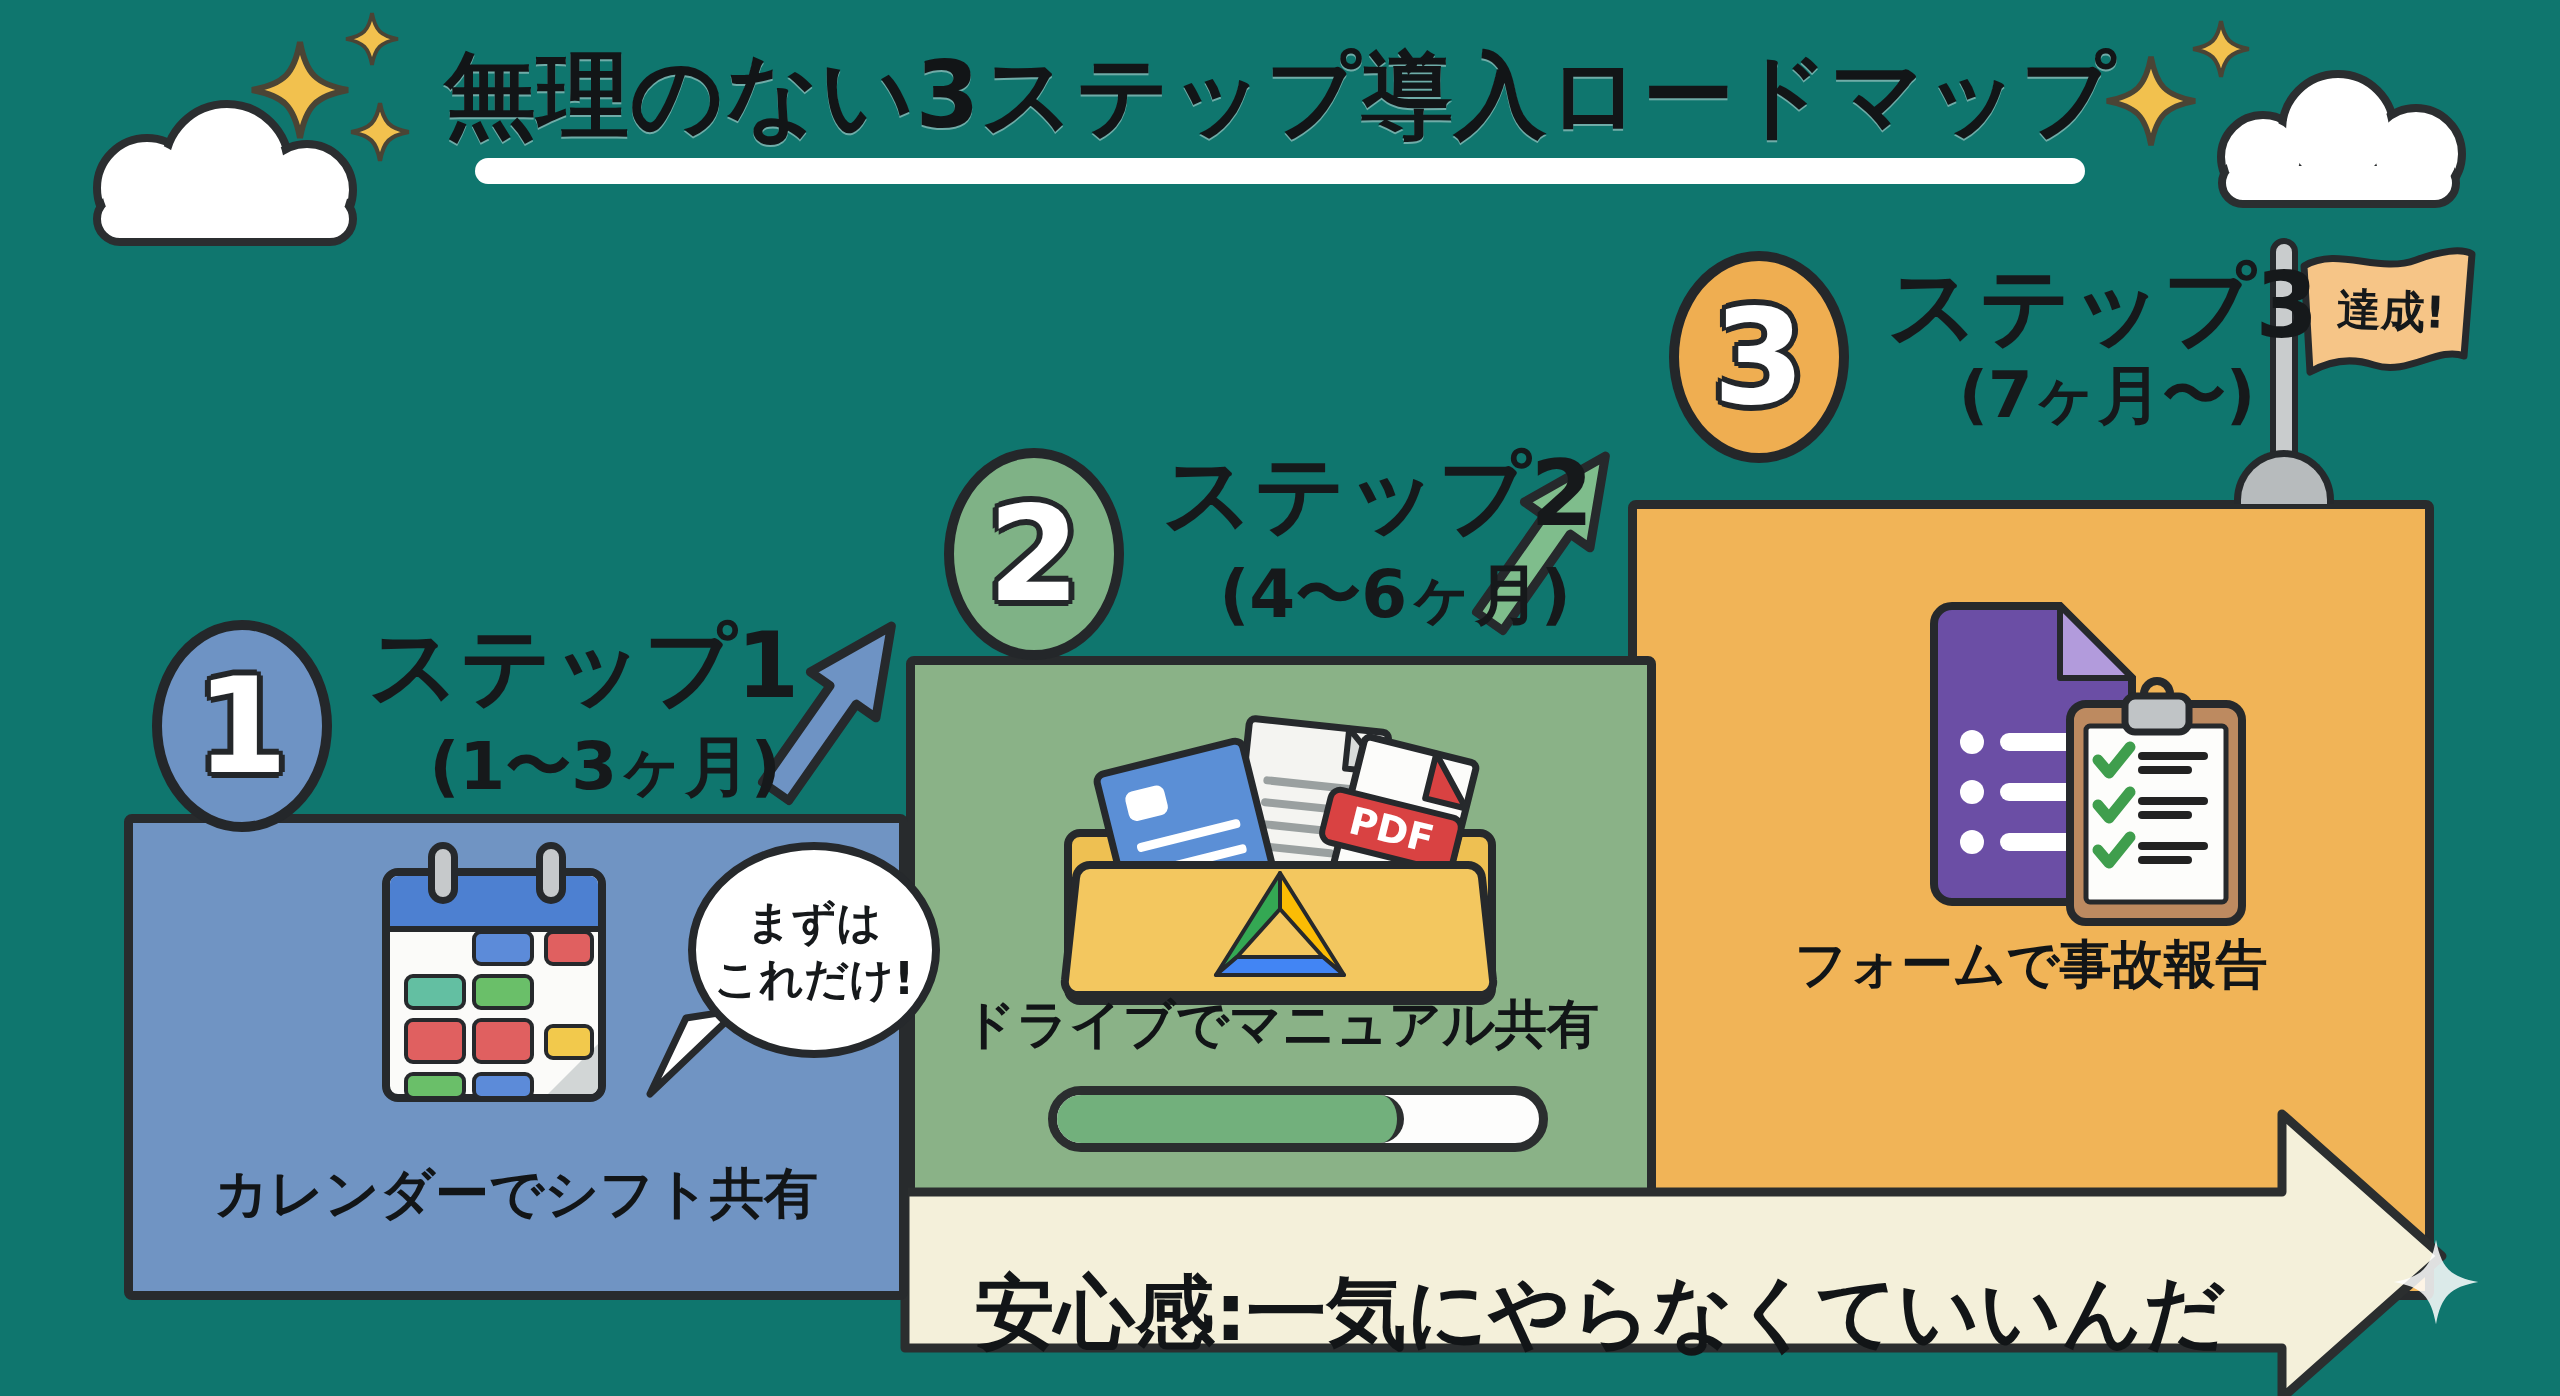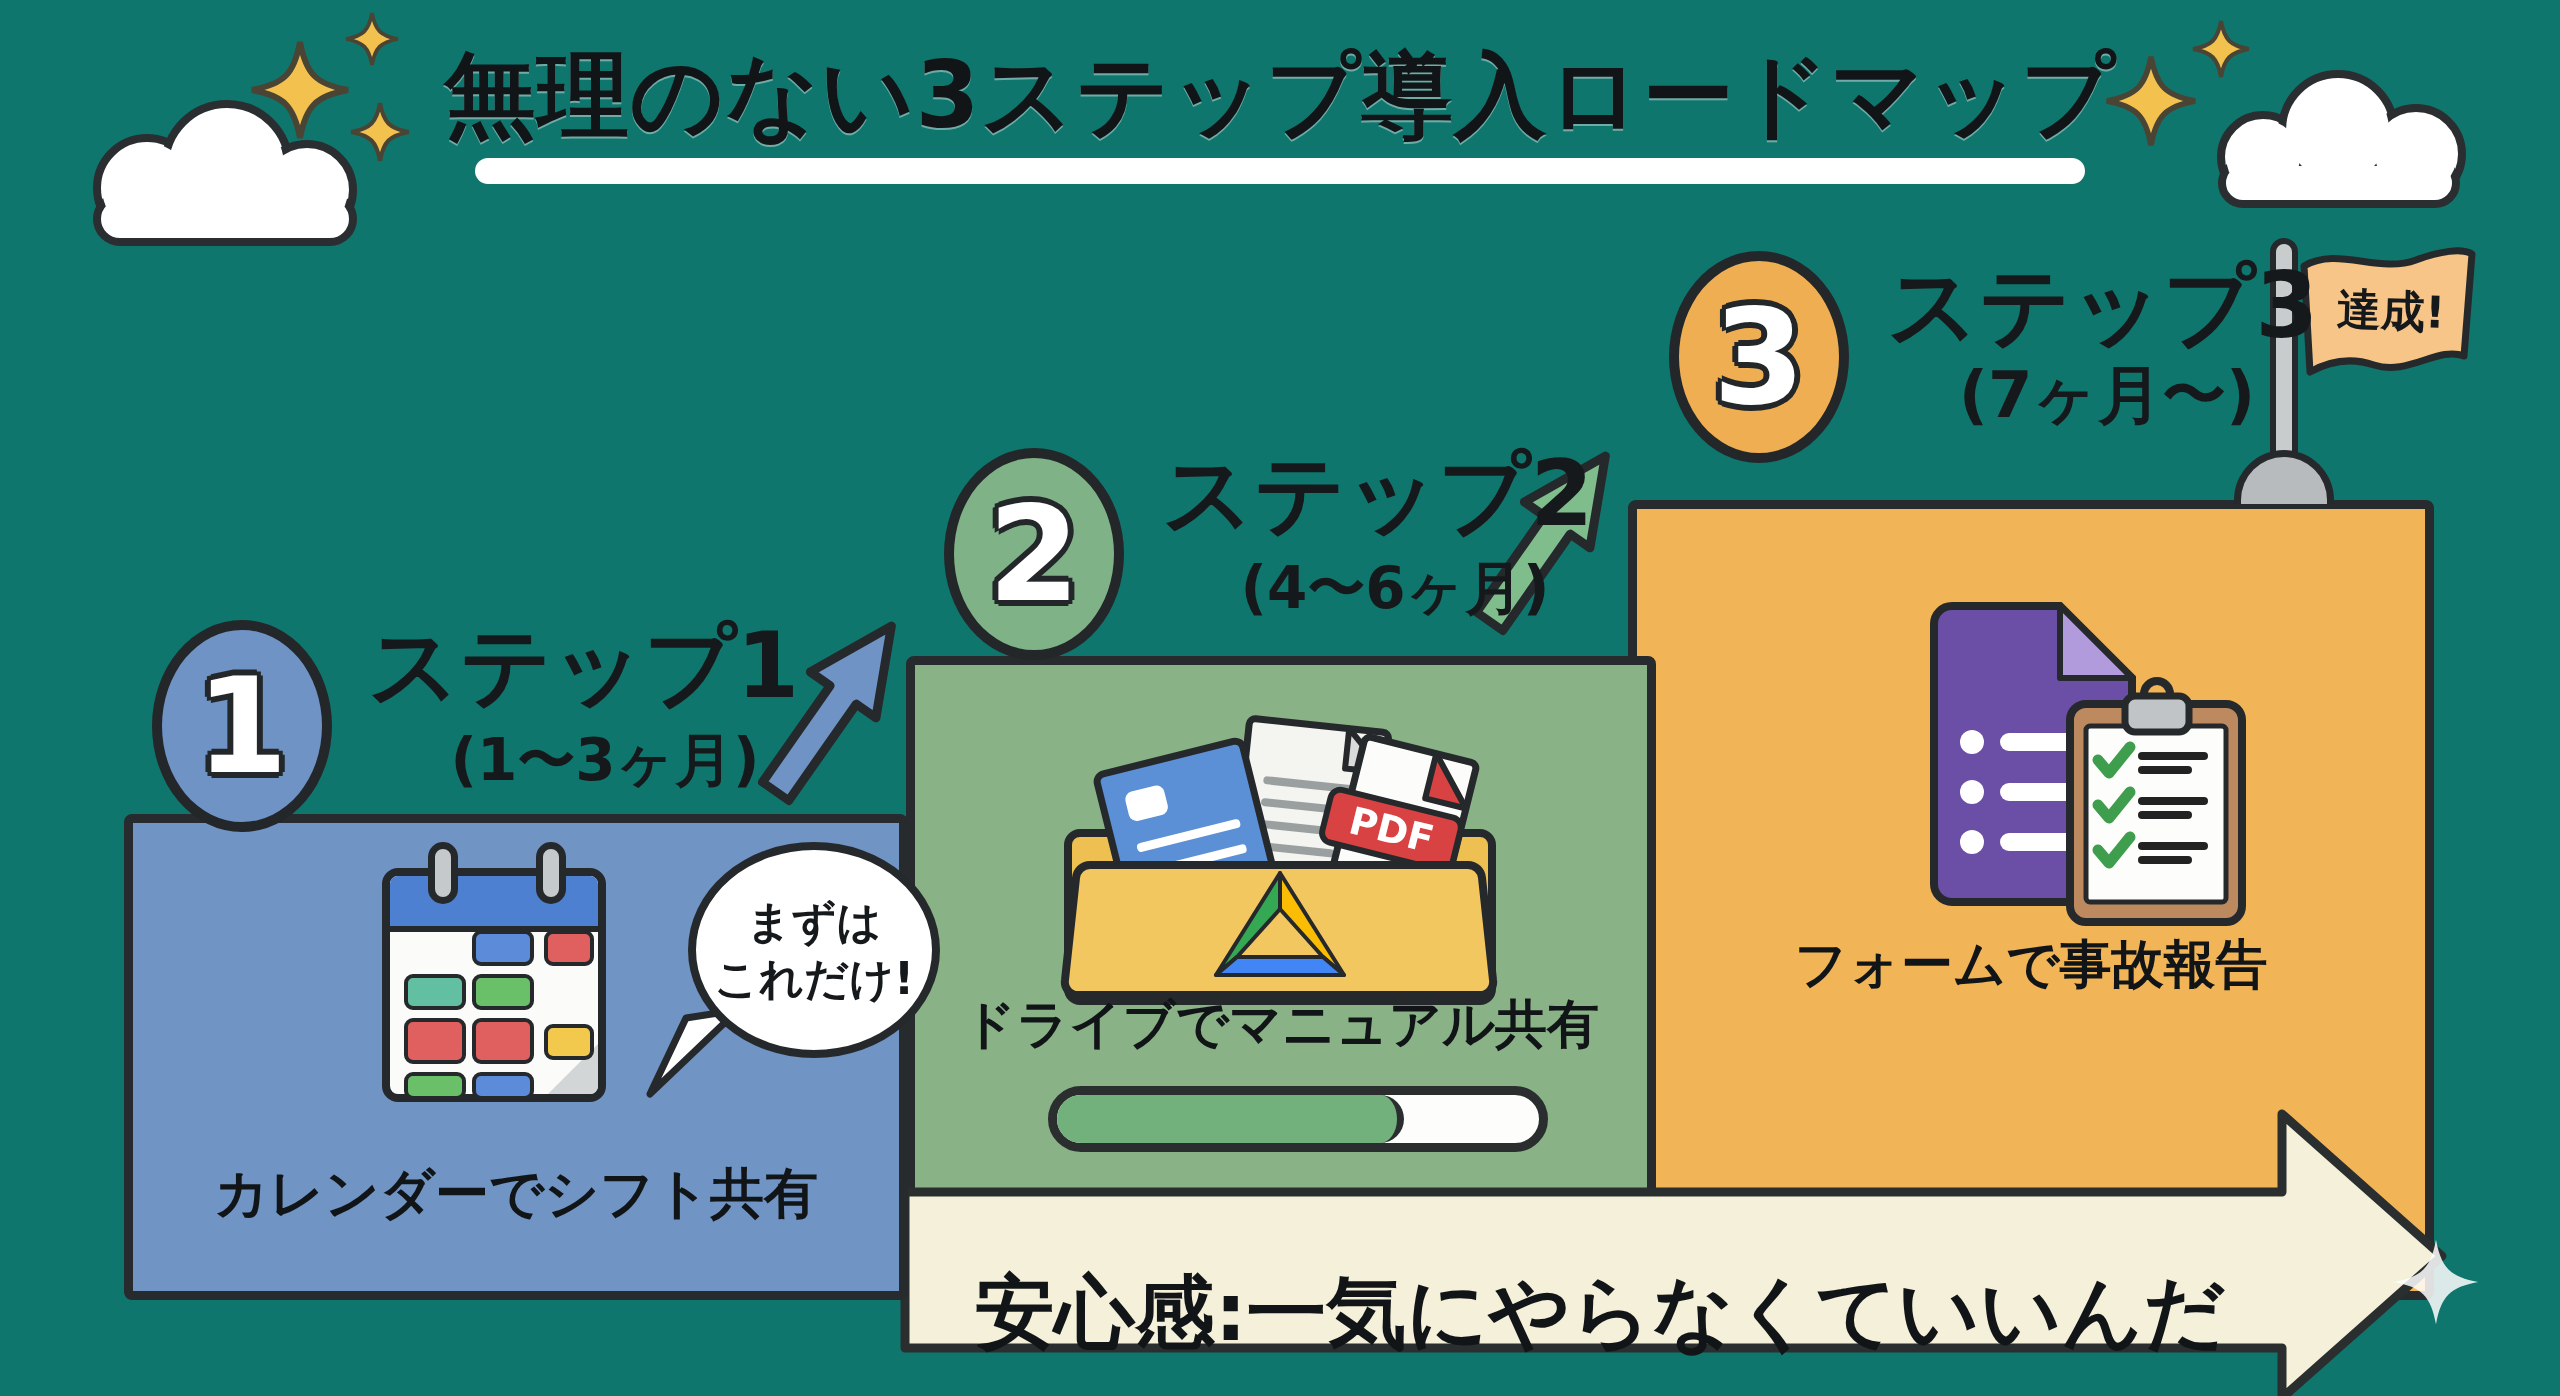--- a/index.html
+++ b/index.html
@@ -37,21 +37,21 @@
     text-shadow:6px 0 #24272a,-6px 0 #24272a,0 6px #24272a,0 -6px #24272a,
                 4px 4px #24272a,-4px 4px #24272a,4px -4px #24272a,-4px -4px #24272a;
   }
   .c1{left:152px;top:620px;background:#6e93c4;}
   .c2{left:944px;top:448px;background:#7fb286;}
   .c3{left:1669px;top:251px;background:#efae51;}
   .step-label{font-size:90px;font-weight:900;z-index:9;white-space:nowrap;}
   .l1{left:368px;top:606px;}
   .l2{left:1162px;top:434px;}
   .l3{left:1887px;top:238px;margin-top:8px;}
-  .step-duration{font-size:58px;font-weight:800;z-index:9;text-align:center;white-space:nowrap;}
+  .step-duration{font-size:66px;font-weight:800;z-index:9;text-align:center;white-space:nowrap;}
   .d1{left:355px;top:722px;width:500px;}
   .d2{left:1145px;top:550px;width:500px;}
   .d3{left:1877px;top:352px;width:460px;font-size:64px;}
   
   .step-arrow{width:212px;height:92px;transform:rotate(-55deg);z-index:6;}
   .arrow-blue{left:728px;top:662px;}
   .arrow-green{left:1442px;top:492px;}
   
   .banner-svg{left:0;top:0;width:2560px;height:1396px;z-index:5;pointer-events:none;}
   .banner-text{

